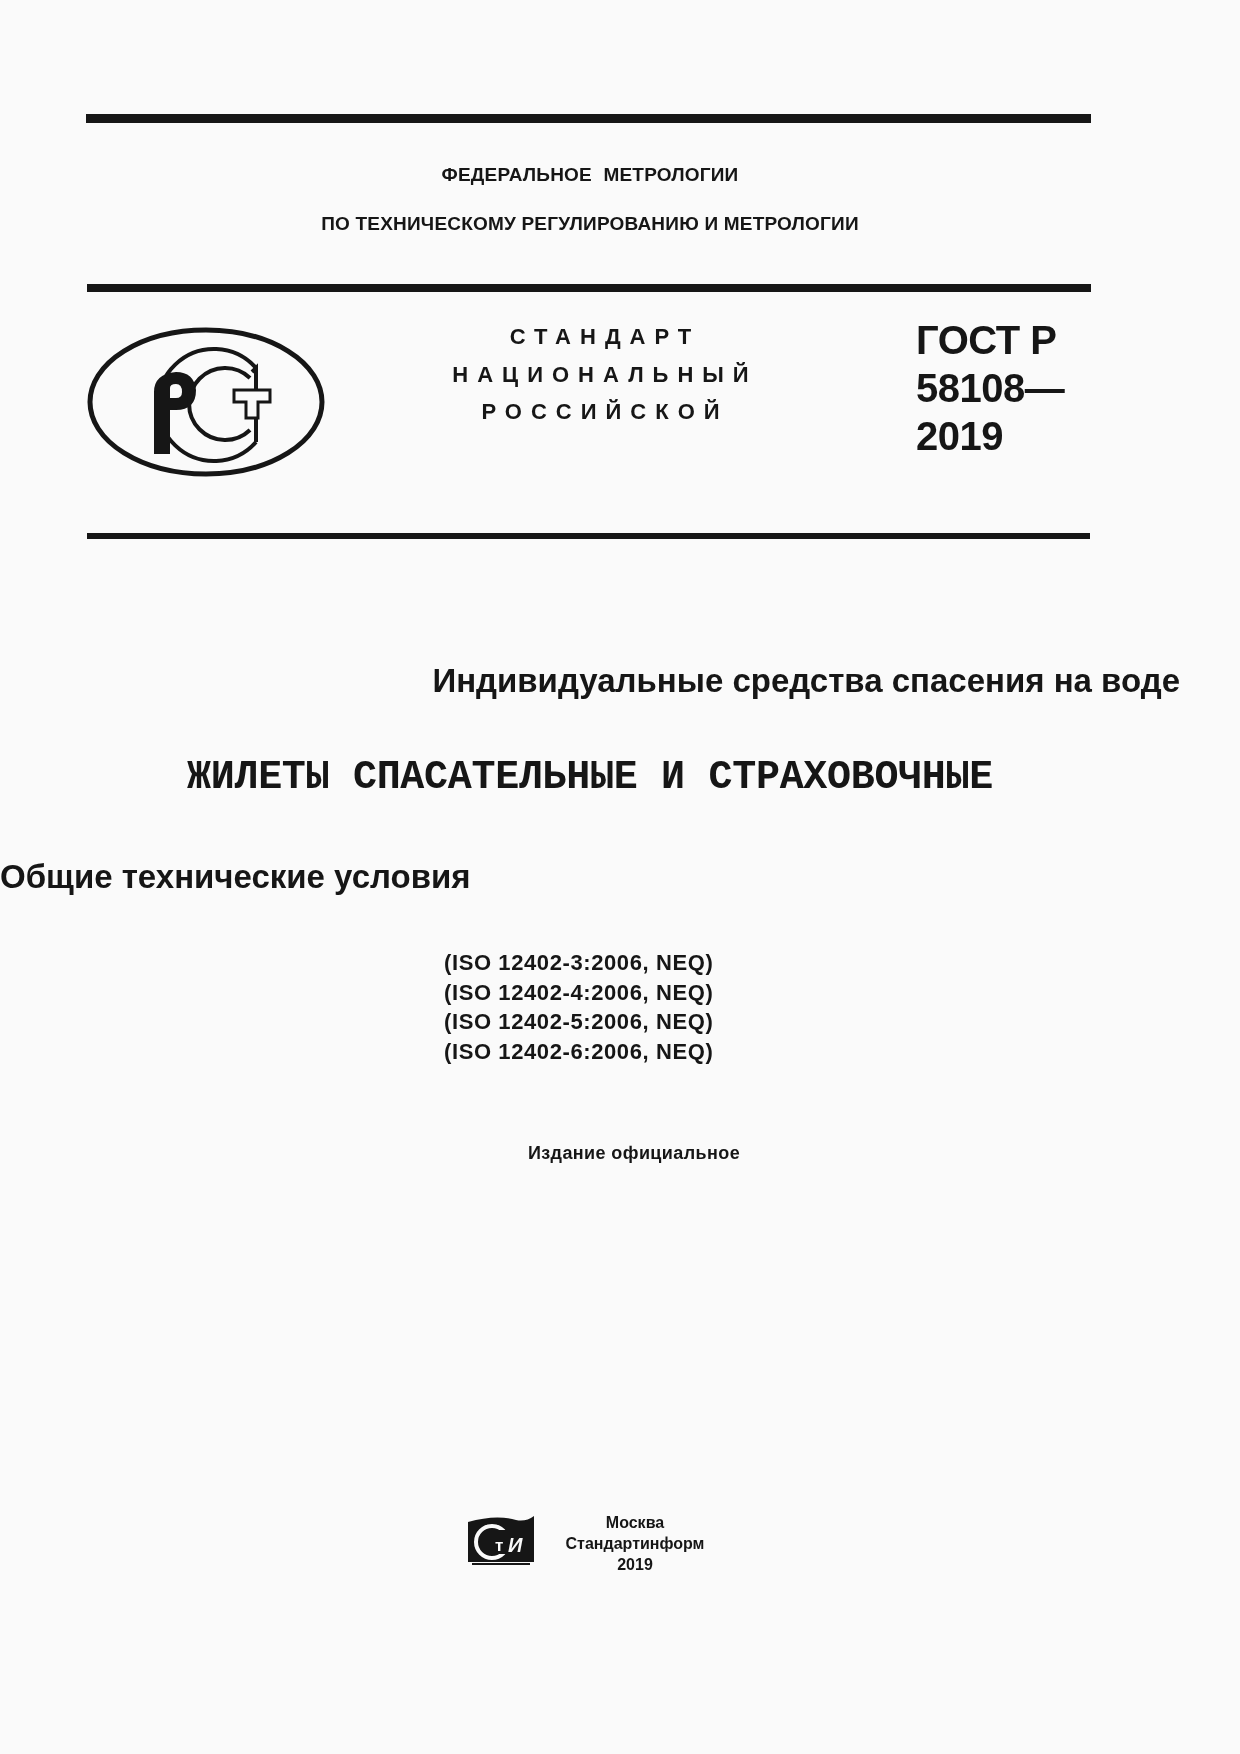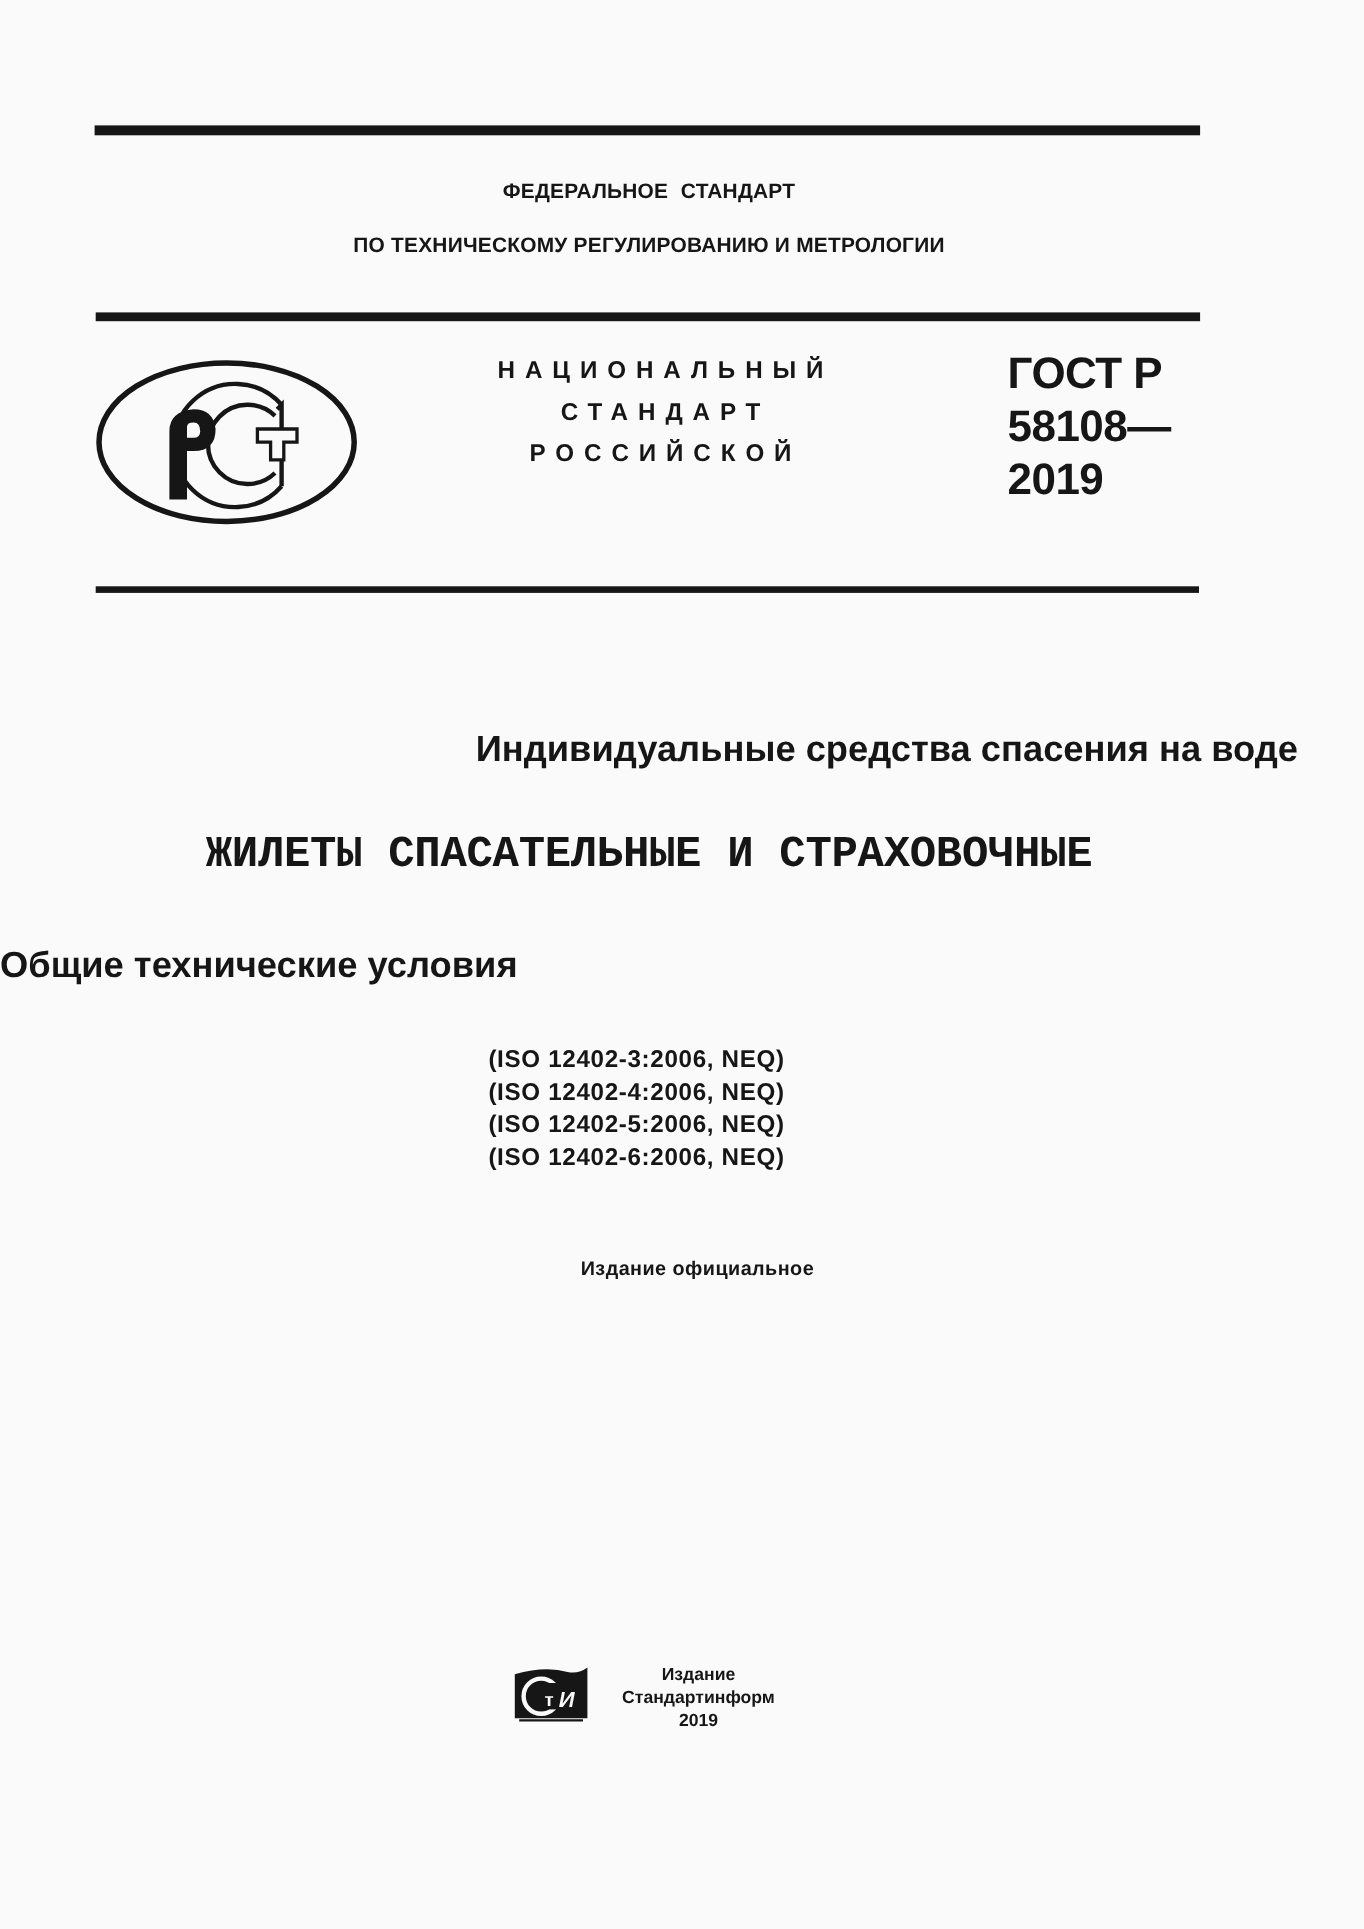--- a/index.html
+++ b/index.html
@@ -37,21 +37,21 @@
   .edition { position: absolute; left: 0; width: 1180px; top: 1143px; text-align: center; font-weight: bold; font-size: 18px; letter-spacing: 0.4px; margin-left: 44px; }
 
   .logo-sti { position: absolute; left: 466px; top: 1512px; width: 70px; height: 56px; }
   .publisher { position: absolute; left: 555px; top: 1512px; width: 160px; text-align: center; font-weight: bold; font-size: 16px; line-height: 21px; }
 </style>
 </head>
 <body>
 
 <div class="rule rule-top"></div>
 
-<div class="agency agency-1">ФЕДЕРАЛЬНОЕ  СТАНДАРТ</div>
+<div class="agency agency-1">ФЕДЕРАЛЬНОЕ  МЕТРОЛОГИИ</div>
 <div class="agency agency-2">ПО ТЕХНИЧЕСКОМУ РЕГУЛИРОВАНИЮ И МЕТРОЛОГИИ</div>
 
 <div class="rule rule-mid"></div>
 
 <div class="logo-rst">
   <svg width="240" height="152" viewBox="0 0 240 152">
     <ellipse cx="120" cy="76" rx="116" ry="72" fill="none" stroke="#161616" stroke-width="5"></ellipse>
 
     <path d="M 170 42 A 56 56 0 1 0 170 116" fill="none" stroke="#161616" stroke-width="4"></path>
     <path d="M 166 46 L 170 42 L 170 70" fill="none" stroke="#161616" stroke-width="4"></path>
@@ -60,22 +60,22 @@
     <path d="M 68 128 L 68 66 Q 68 48 90 46 Q 108 46 110 64 Q 110 84 90 84 L 84 84 L 84 128 Z" fill="#161616"></path>
     <path d="M 84 62 Q 84 58 90 58 Q 96 58 96 66 Q 96 72 90 72 L 84 72 Z" fill="#fafafa"></path>
 
     <path d="M 164 52 A 36 36 0 1 0 164 104" fill="none" stroke="#161616" stroke-width="4"></path>
 
     <path d="M 148 64 L 184 64 L 184 76 L 172 76 L 172 92 L 160 92 L 160 76 L 148 76 Z" fill="#fafafa" stroke="#161616" stroke-width="3"></path>
   </svg>
 </div>
 
 <div class="national">
+  <div>СТАНДАРТ</div>
   <div>НАЦИОНАЛЬНЫЙ</div>
-  <div>СТАНДАРТ</div>
   <div>РОССИЙСКОЙ</div>
 </div>
 
 <div class="gost">
   <div>ГОСТ Р</div>
   <div>58108—</div>
   <div>2019</div>
 </div>
 
 <div class="rule rule-bottom"></div>
@@ -98,16 +98,16 @@
     <path d="M 2 10 Q 30 2 50 8 Q 60 10 68 4 L 68 50 L 2 50 Z" fill="#161616"></path>
     <path d="M 6 52 L 64 52" stroke="#161616" stroke-width="2"></path>
     <circle cx="26" cy="30" r="16" fill="none" stroke="#fafafa" stroke-width="4"></circle>
     <rect x="30" y="18" width="20" height="24" fill="#161616"></rect>
     <text x="29" y="39" font-family="Liberation Sans, sans-serif" font-weight="bold" font-size="17" fill="#fafafa">т</text>
     <text x="42" y="40" font-family="Liberation Sans, sans-serif" font-weight="bold" font-style="italic" font-size="20" fill="#fafafa">И</text>
   </svg>
 </div>
 
 <div class="publisher">
-  <div>Издание</div>
+  <div>Москва</div>
   <div>Стандартинформ</div>
   <div>2019</div>
 </div>
 
 </body></html>

